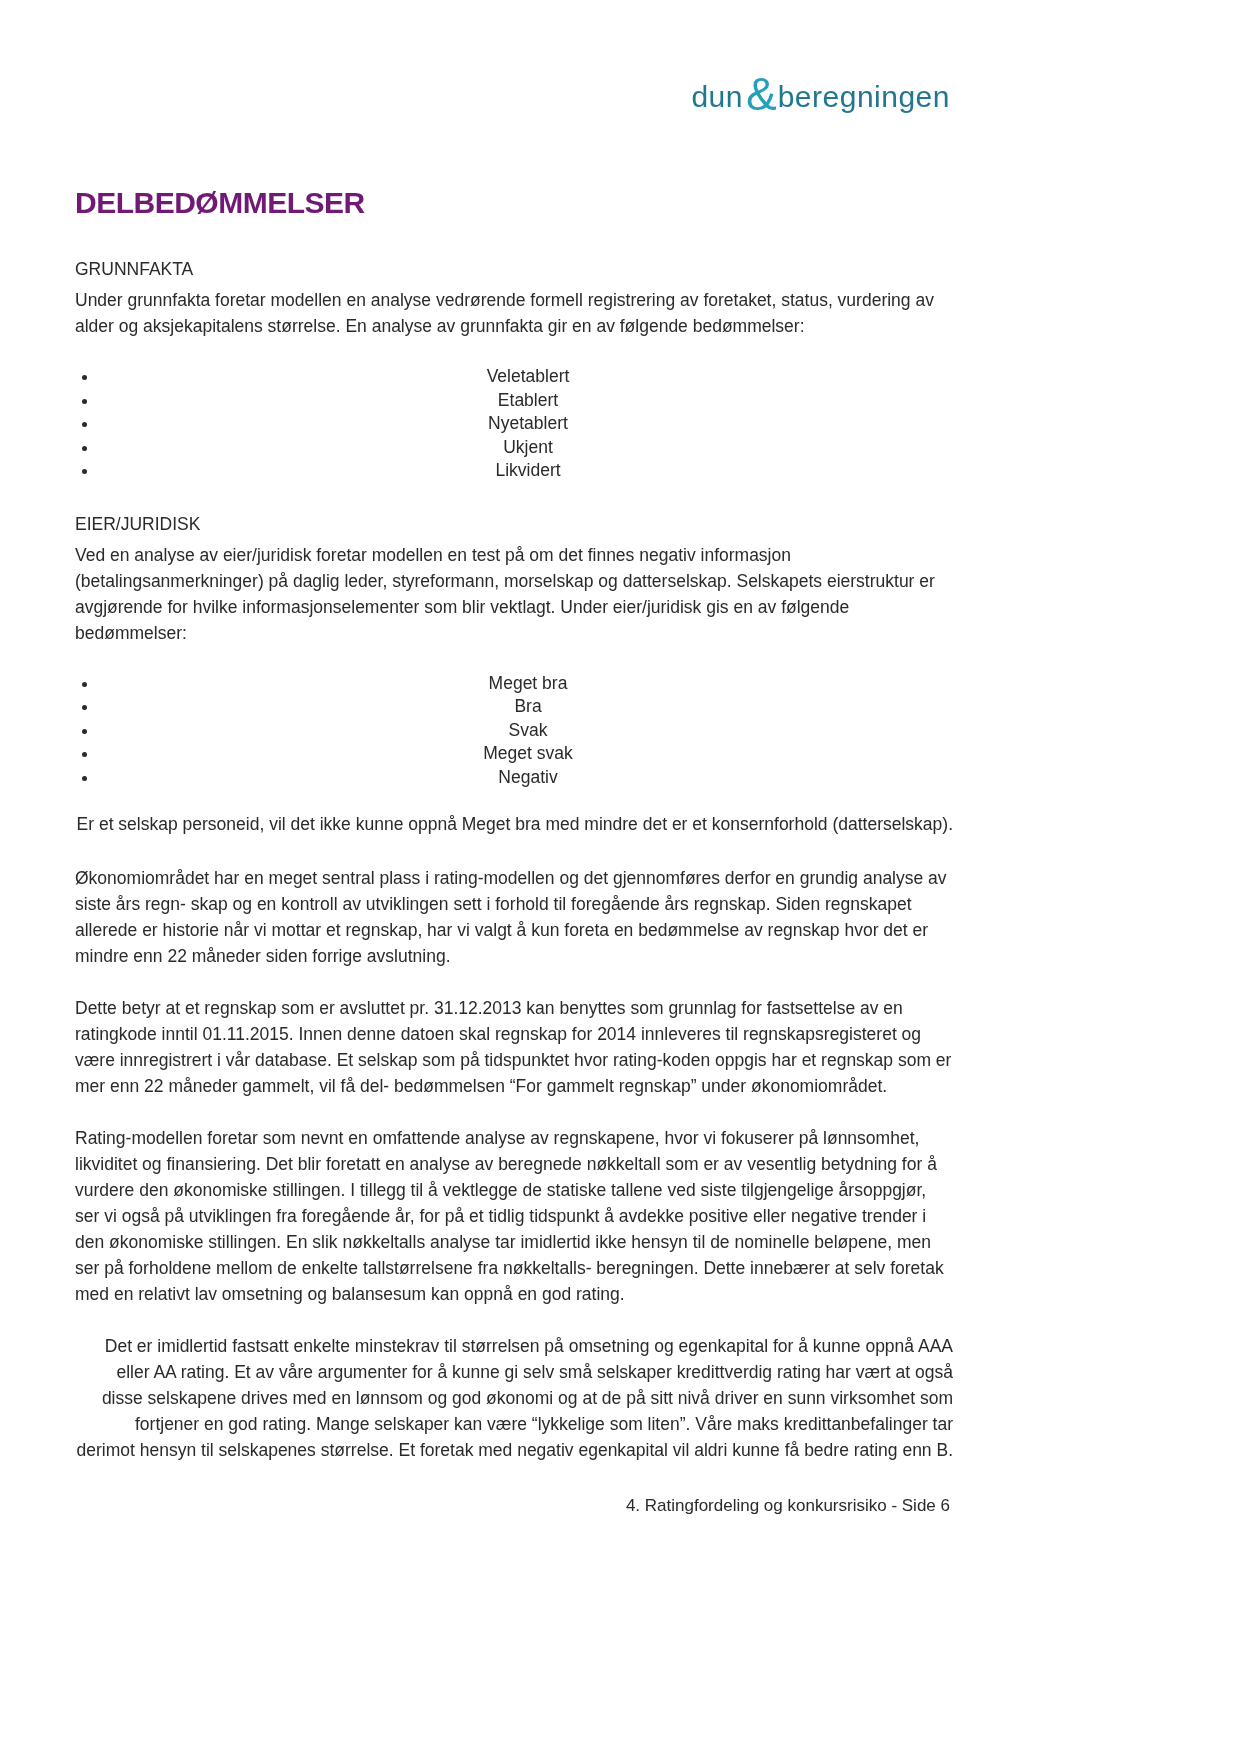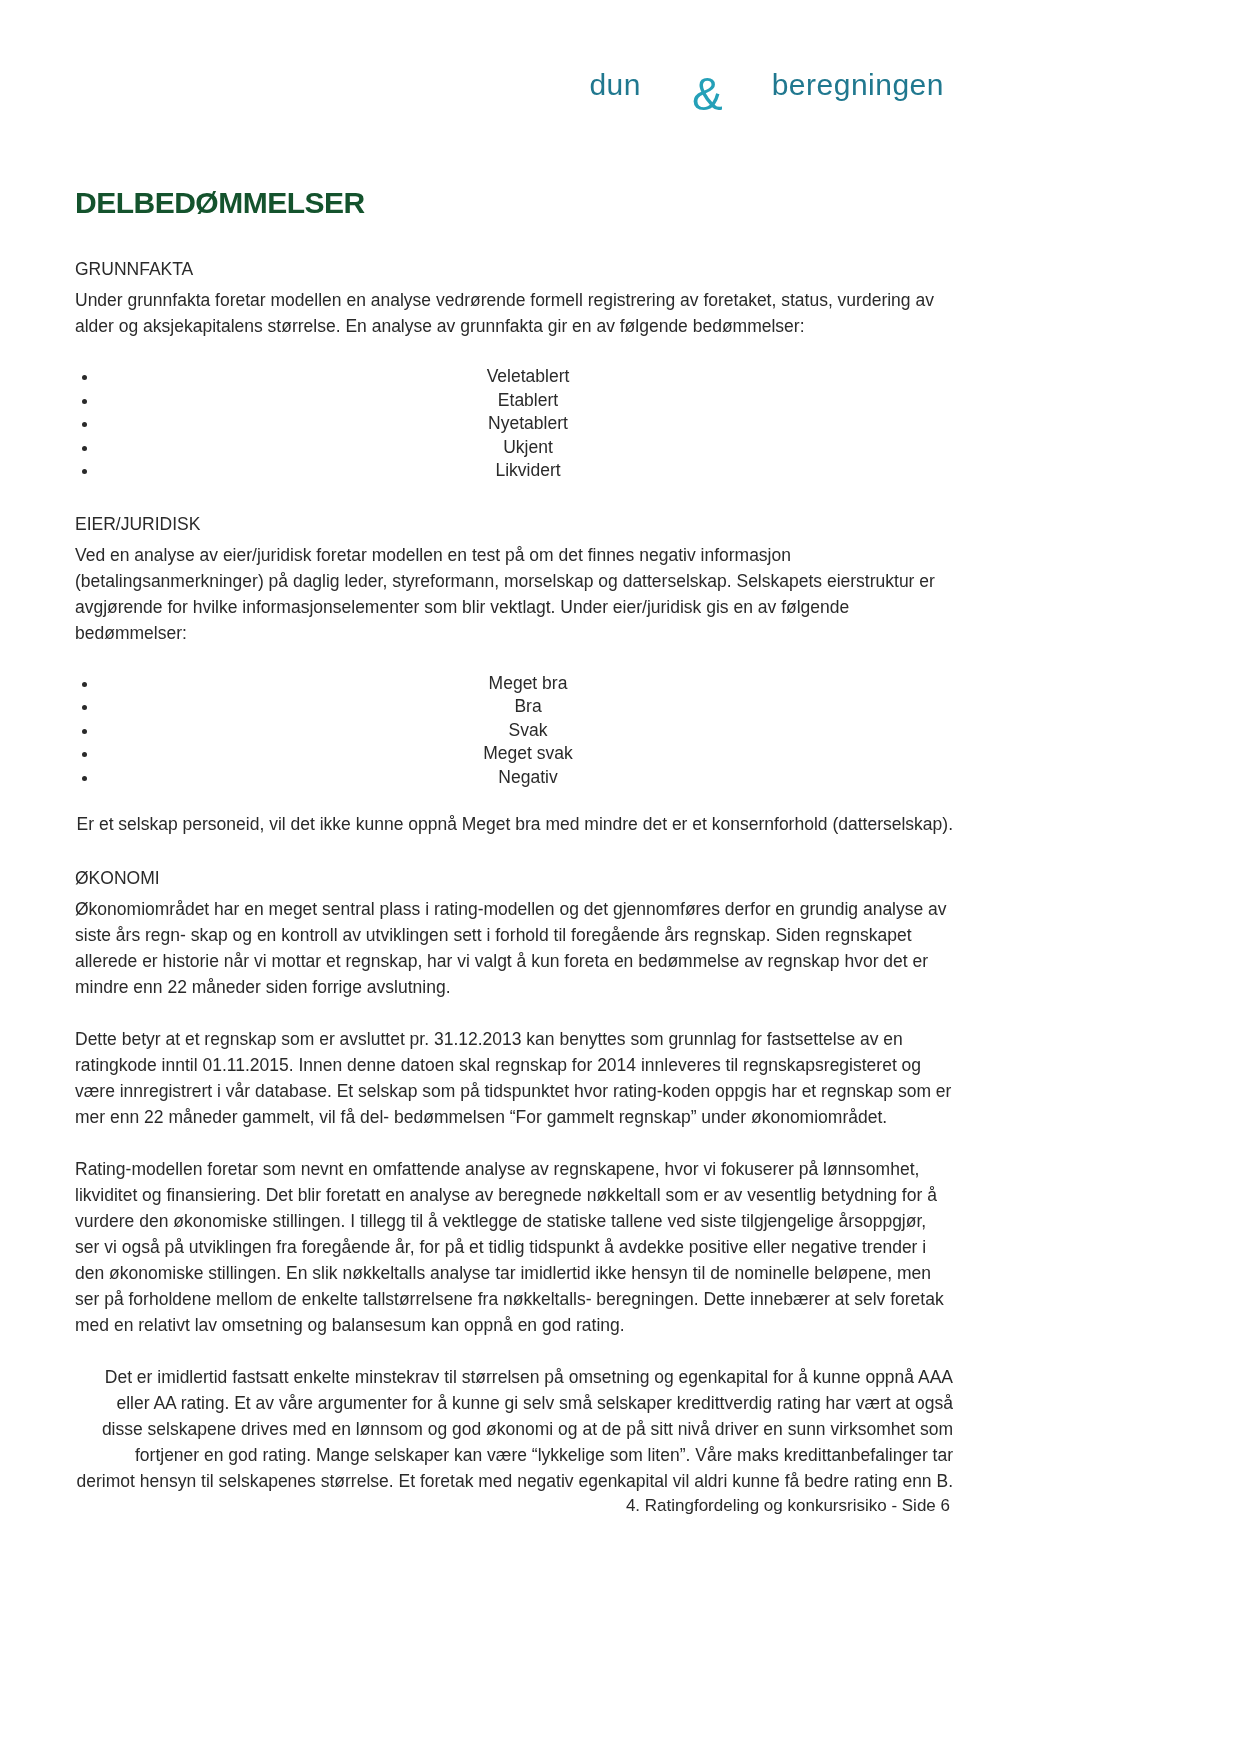--- a/index.html
+++ b/index.html
@@ -15,26 +15,25 @@
     font-family: "Liberation Sans", sans-serif;
     color: #2a2a2a;
     overflow: hidden;
     box-sizing: border-box;
   }
 
   
   .logo {
     position: absolute;
     top: 68px;
-    right: 297px;
+    right: 291px;
     display: flex;
-    align-items: flex-start;
+    align-items: flex-end;
     white-space: nowrap;
     user-select: none;
-    gap: 48px;
   }
   .logo-word {
     font-size: 30px;
     font-weight: 400;
     color: #20788f;
     letter-spacing: 0.5px;
   }
   .logo-amp {
     font-size: 46px;
     font-weight: 400;
@@ -51,21 +50,21 @@
     left: 75px;
     top: 186px;
     width: 878px;
   }
   .doc-title {
     margin: 0 0 36px 0;
     font-size: 30px;
     line-height: 34px;
     font-weight: 700;
     letter-spacing: -0.5px;
-    color: #14532d;
+    color: #701a75;
   }
   .section {
     margin: 0 0 28px 0;
   }
   .sec-heading {
     margin: 0 0 5px 0;
     font-size: 17.5px;
     line-height: 26px;
     font-weight: 400;
     color: #2a2a2a;
@@ -138,21 +137,20 @@
         <li>Meget bra</li>
         <li>Bra</li>
         <li>Svak</li>
         <li>Meget svak</li>
         <li>Negativ</li>
       </ul>
       <p class="para" style="margin-top: 22px;">Er et selskap personeid, vil det ikke kunne oppnå Meget bra med mindre det er et konsernforhold (datterselskap).</p>
     </section>
 
     <section class="section">
-      <h2 class="sec-heading">ØKONOMI</h2>
       <p class="para">Økonomiområdet har en meget sentral plass i rating-modellen og det gjennomføres derfor en grundig analyse av siste års regn- skap og en kontroll av utviklingen sett i forhold til foregående års regnskap. Siden regnskapet allerede er historie når vi mottar et regnskap, har vi valgt å kun foreta en bedømmelse av regnskap hvor det er mindre enn 22 måneder siden forrige avslutning.</p>
       <p class="para">Dette betyr at et regnskap som er avsluttet pr. 31.12.2013 kan benyttes som grunnlag for fastsettelse av en ratingkode inntil 01.11.2015. Innen denne datoen skal regnskap for 2014 innleveres til regnskapsregisteret og være innregistrert i vår database. Et selskap som på tidspunktet hvor rating-koden oppgis har et regnskap som er mer enn 22 måneder gammelt, vil få del- bedømmelsen “For gammelt regnskap” under økonomiområdet.</p>
       <p class="para">Rating-modellen foretar som nevnt en omfattende analyse av regnskapene, hvor vi fokuserer på lønnsomhet, likviditet og finansiering. Det blir foretatt en analyse av beregnede nøkkeltall som er av vesentlig betydning for å vurdere den økonomiske stillingen. I tillegg til å vektlegge de statiske tallene ved siste tilgjengelige årsoppgjør, ser vi også på utviklingen fra foregående år, for på et tidlig tidspunkt å avdekke positive eller negative trender i den økonomiske stillingen. En slik nøkkeltalls analyse tar imidlertid ikke hensyn til de nominelle beløpene, men ser på forholdene mellom de enkelte tallstørrelsene fra nøkkeltalls- beregningen. Dette innebærer at selv foretak med en relativt lav omsetning og balansesum kan oppnå en god rating.</p>
       <p class="para">Det er imidlertid fastsatt enkelte minstekrav til størrelsen på omsetning og egenkapital for å kunne oppnå AAA eller AA rating. Et av våre argumenter for å kunne gi selv små selskaper kredittverdig rating har vært at også disse selskapene drives med en lønnsom og god økonomi og at de på sitt nivå driver en sunn virksomhet som fortjener en god rating. Mange selskaper kan være “lykkelige som liten”. Våre maks kredittanbefalinger tar derimot hensyn til selskapenes størrelse. Et foretak med negativ egenkapital vil aldri kunne få bedre rating enn B.</p>
     </section>
 
   </main>
 
   <div class="footer">4. Ratingfordeling og konkursrisiko - Side 6</div>
 

